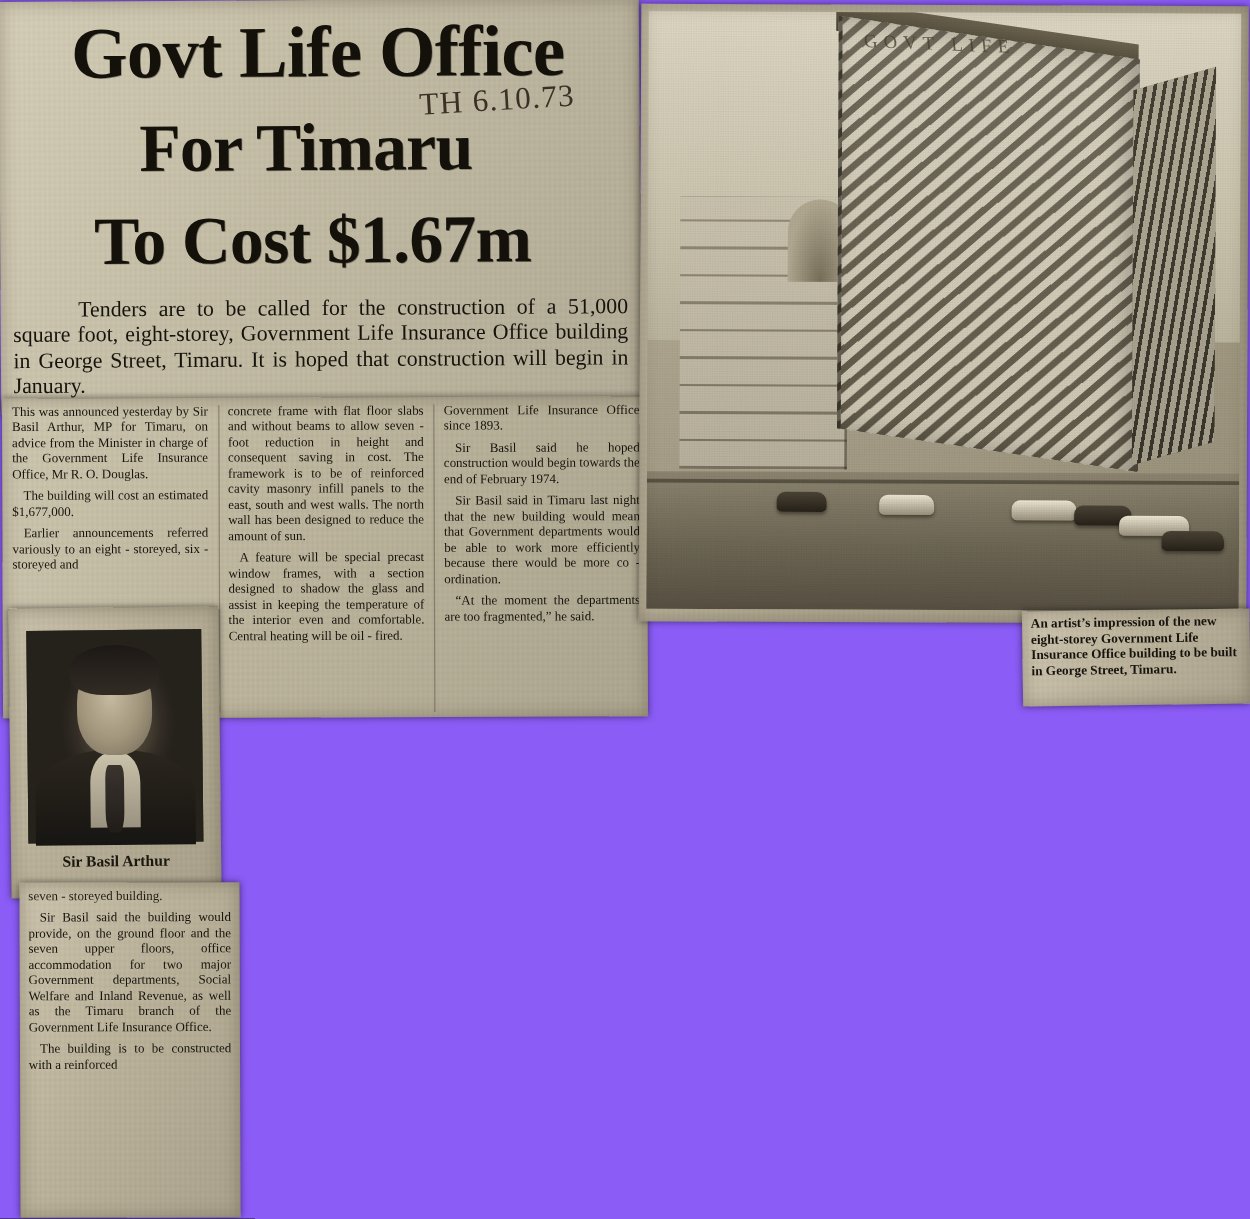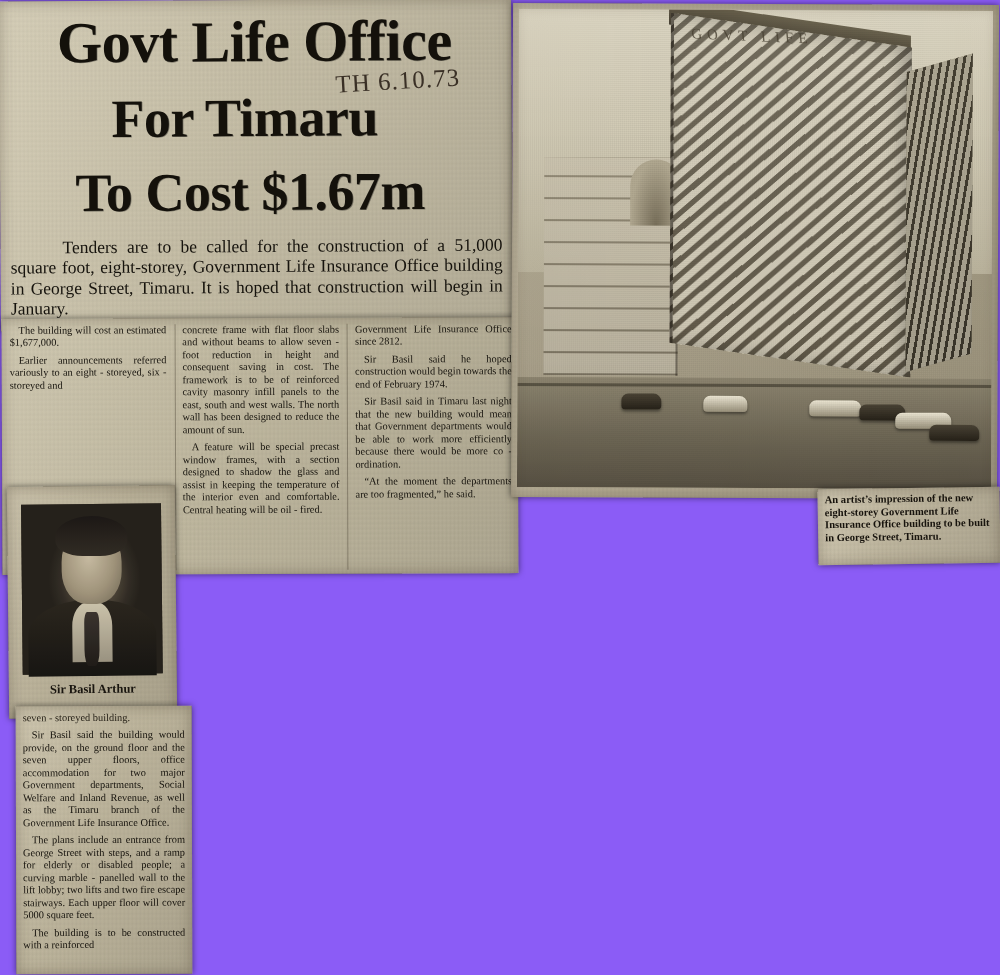--- a/index.html
+++ b/index.html
@@ -286,29 +286,30 @@
     <div class="headline" id="hl3">To Cost $1.67m</div>
     <div id="stamp">TH 6.10.73</div>
     <div id="lede">
       <span class="indent"></span><span>Tenders are to be called for the construction of a 51,000 square foot, eight-storey, Government Life Insurance Office building in George Street, Timaru. It is hoped that construction will begin in January.</span>
     </div>
   </div>
 
   <div class="paper edge" id="clip-columns">
     <div class="colwrap">
       <div class="col c1">
+        <p>This was announced yesterday by Sir Basil Arthur, MP for Timaru, on advice from the Minister in charge of the Government Life Insurance Office, Mr R. O. Douglas.</p>
         <p class="ind">The building will cost an estimated $1,677,000.</p>
         <p class="ind">Earlier announcements referred variously to an eight - storeyed, six - storeyed and</p>
       </div>
       <div class="col c2">
         <p>concrete frame with flat floor slabs and without beams to allow seven - foot reduction in height and consequent saving in cost. The framework is to be of reinforced cavity masonry infill panels to the east, south and west walls. The north wall has been designed to reduce the amount of sun.</p>
         <p class="ind">A feature will be special precast window frames, with a section designed to shadow the glass and assist in keeping the temperature of the interior even and comfortable. Central heating will be oil - fired.</p>
       </div>
       <div class="col c3">
-        <p>Government Life Insurance Office since 2812.</p>
+        <p>Government Life Insurance Office since 1893.</p>
         <p class="ind">Sir Basil said he hoped construction would begin towards the end of February 1974.</p>
         <p class="ind">Sir Basil said in Timaru last night that the new building would mean that Government departments would be able to work more efficiently because there would be more co - ordination.</p>
         <p class="ind">“At the moment the departments are too fragmented,” he said.</p>
       </div>
     </div>
   </div>
 
   <div class="paper edge" id="clip-portrait">
     <div id="portrait-photo">
       <div class="pf" id="pf-shoulders"></div>
@@ -317,21 +318,20 @@
       <div class="pf" id="pf-head"></div>
       <div class="pf" id="pf-hair"></div>
     </div>
     <div id="portrait-caption">Sir Basil Arthur</div>
   </div>
 
   <div class="paper edge" id="clip-lower">
     <div id="lower-text">
       <p class="cut">seven - storeyed building.</p>
       <p class="ind">Sir Basil said the building would provide, on the ground floor and the seven upper floors, office accommodation for two major Government departments, Social Welfare and Inland Revenue, as well as the Timaru branch of the Government Life Insurance Office.</p>
-      <p class="ind">The plans include an entrance from George Street with steps, and a ramp for elderly or disabled people; a curving marble - panelled wall to the lift lobby; two lifts and two fire escape stairways. Each upper floor will cover 5000 square feet.</p>
       <p class="ind">The building is to be constructed with a reinforced</p>
     </div>
   </div>
 
   <div class="paper edge" id="clip-photo">
     <div id="photo">
       <div id="sky"></div>
       <div id="stone-building"></div>
       <div id="stone-arch"></div>
       <div id="tower-cap"></div>

